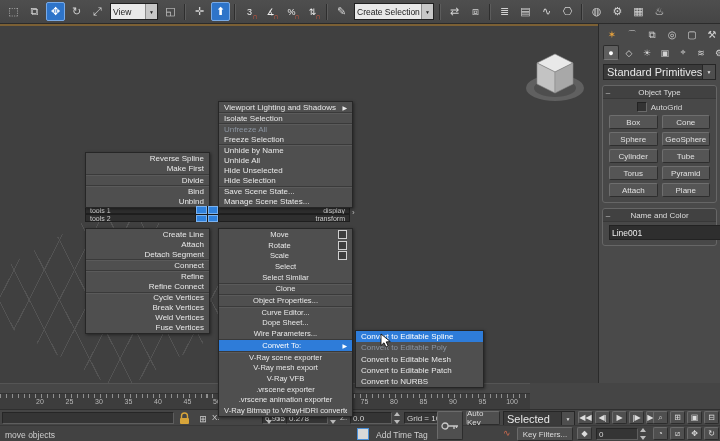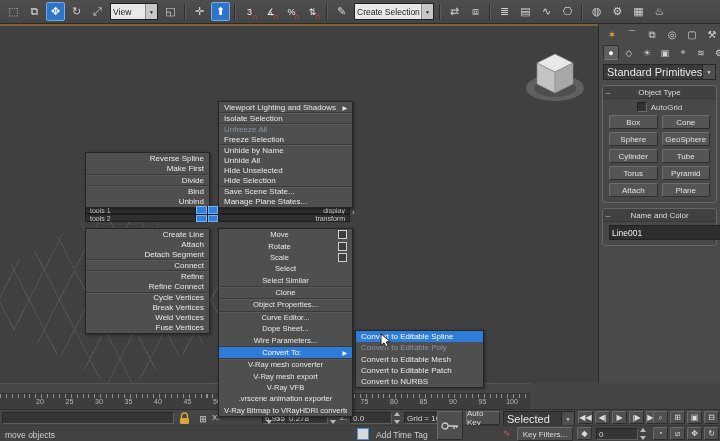--- a/index.html
+++ b/index.html
@@ -231,21 +231,21 @@
       <div class="qrow">
         <span class="ql">Hide Unselected</span>
       </div>
       <div class="qrow sep">
         <span class="ql">Hide Selection</span>
       </div>
       <div class="qrow">
         <span class="ql">Save Scene State...</span>
       </div>
       <div class="qrow">
-        <span class="ql">Manage Plane States...</span>
+        <span class="ql">Manage Scene States...</span>
       </div>
     </div>
   <div class="qmenu qleft" style="left:85px;top:152px;width:123px;height:54px;">
       <div class="qrow">
         <span class="ql">Reverse Spline</span>
       </div>
       <div class="qrow sep">
         <span class="ql">Make First</span>
       </div>
       <div class="qrow sep">
@@ -322,27 +322,30 @@
         <span class="ql">Dope Sheet...</span>
       </div>
       <div class="qrow sep">
         <span class="ql">Wire Parameters...</span>
       </div>
       <div class="qrow hl sep">
         <span class="ql">Convert To:</span>
         <span class="qarr">▶</span>
       </div>
       <div class="qrow">
-        <span class="ql">V-Ray mesh converter</span>
+        <span class="ql">V-Ray scene exporter</span>
       </div>
       <div class="qrow">
         <span class="ql">V-Ray mesh export</span>
       </div>
       <div class="qrow">
         <span class="ql">V-Ray VFB</span>
+      </div>
+      <div class="qrow">
+        <span class="ql">.vrscene exporter</span>
       </div>
       <div class="qrow">
         <span class="ql">.vrscene animation exporter</span>
       </div>
       <div class="qrow">
         <span class="ql">V-Ray Bitmap to VRayHDRI converter</span>
       </div>
     </div>
   <div class="qmenu" style="left:355px;top:330px;width:127px;height:56px;z-index:7;">
       <div class="qrow hl">

